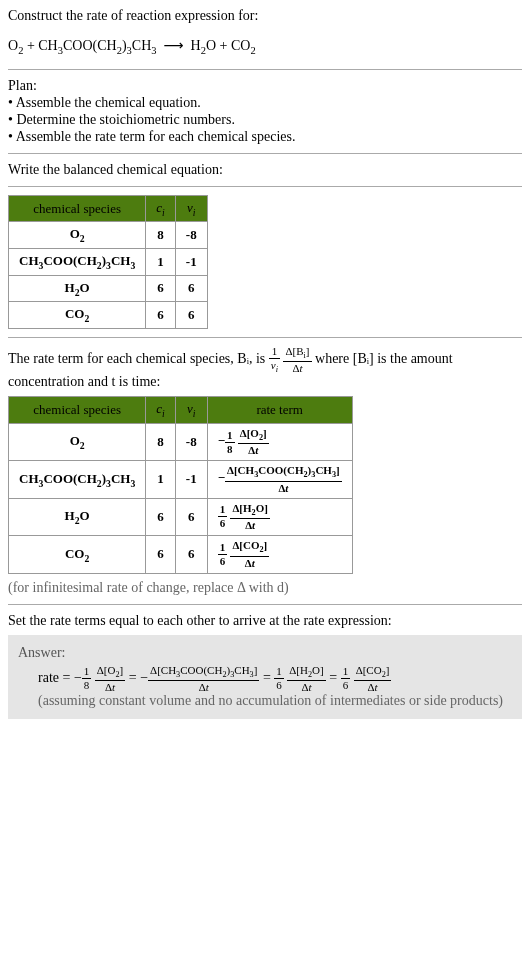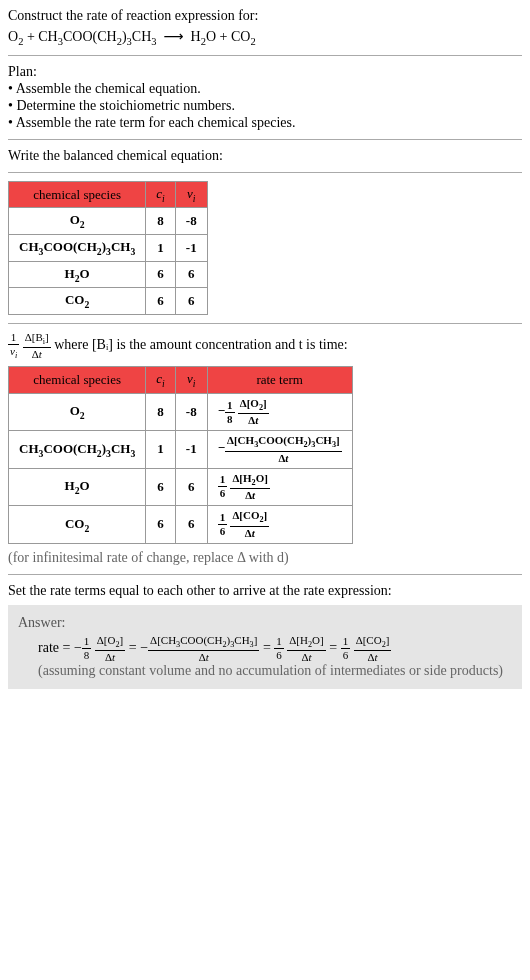--- a/index.html
+++ b/index.html
@@ -14,39 +14,39 @@
     .section {
       margin-bottom: 4px;
     }
     hr {
       border: none;
       border-top: 1px solid #aaa;
       margin: 8px 0;
     }
     .equation {
       font-family: Georgia, serif;
-      margin: 4px 0;
+      margin: 13px 0;
     }
     sub {
       font-size: 0.75em;
       vertical-align: sub;
     }
     table {
       border-collapse: collapse;
       margin: 6px 0;
     }
     th, td {
       border: 1px solid #999;
       padding: 4px 10px;
       text-align: center;
       font-size: 13px;
       font-weight: bold;
     }
     th {
-      background: #ef4444;
+      background: #4d7c0f;
       font-weight: normal;
     }
     .answer-box {
       background: #e5e5e5;
       padding: 10px;
       margin-top: 6px;
     }
     .answer-label {
       color: #555;
       margin-bottom: 4px;
@@ -140,20 +140,21 @@
       <td>6</td>
     </tr>
   </tbody>
     </table>
 </div>
 
 <hr>
 
 <div class="section">
   <div>
+    <span>The rate term for each chemical species, Bᵢ, is </span>
     <span class="frac"><span class="num">1</span><span class="den"><i>ν<sub>i</sub></i></span></span>
     <span class="frac"><span class="num">Δ[B<sub>i</sub>]</span><span class="den">Δ<i>t</i></span></span>
     <span> where [Bᵢ] is the amount concentration and t is time:</span>
   </div>
   <table>
     <tbody>
         <tr>
       <th>chemical species</th>
       <th><i>c<sub>i</sub></i></th>
       <th><i>ν<sub>i</sub></i></th>

